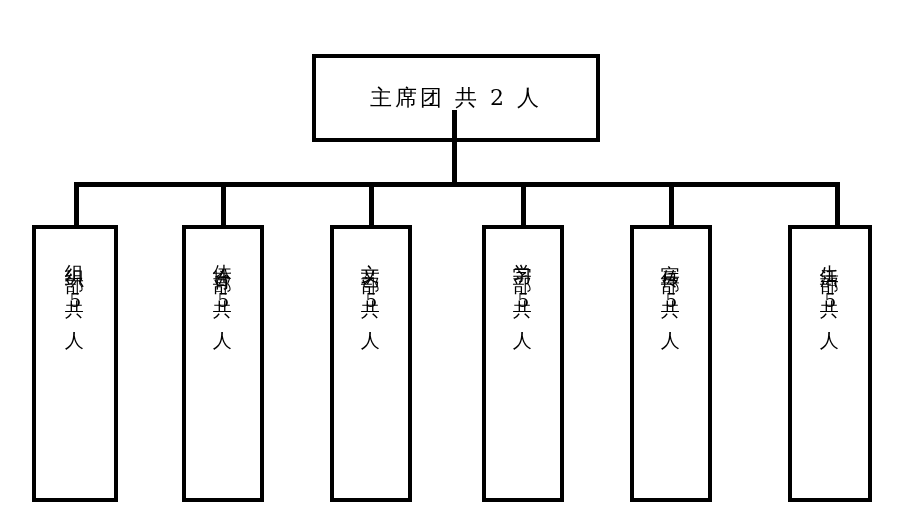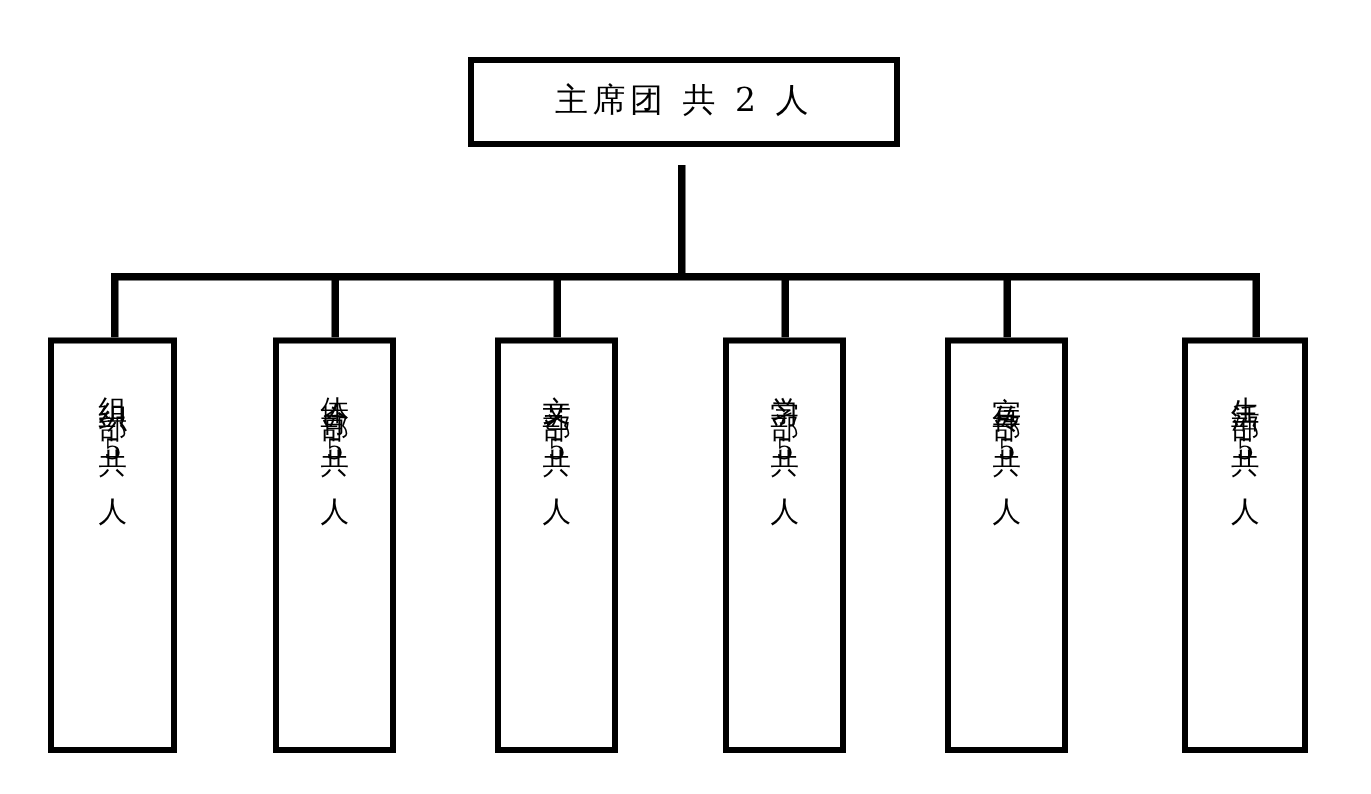--- a/index.html
+++ b/index.html
@@ -28,23 +28,23 @@
   .node-box {
     position: absolute;
     box-sizing: border-box;
     background: #ffffff;
     border: 4px solid #000000;
   }
 
   
   #root-box {
     left: 312px;
-    top: 38px;
+    top: 54px;
     width: 288px;
-    height: 60px;
+    height: 88px;
     border-width: 4px;
     display: flex;
     align-items: center;
     justify-content: center;
   }
   #root-box .root-label {
     font-size: 22px;
     letter-spacing: 3px;
     white-space: nowrap;
     line-height: 1;

